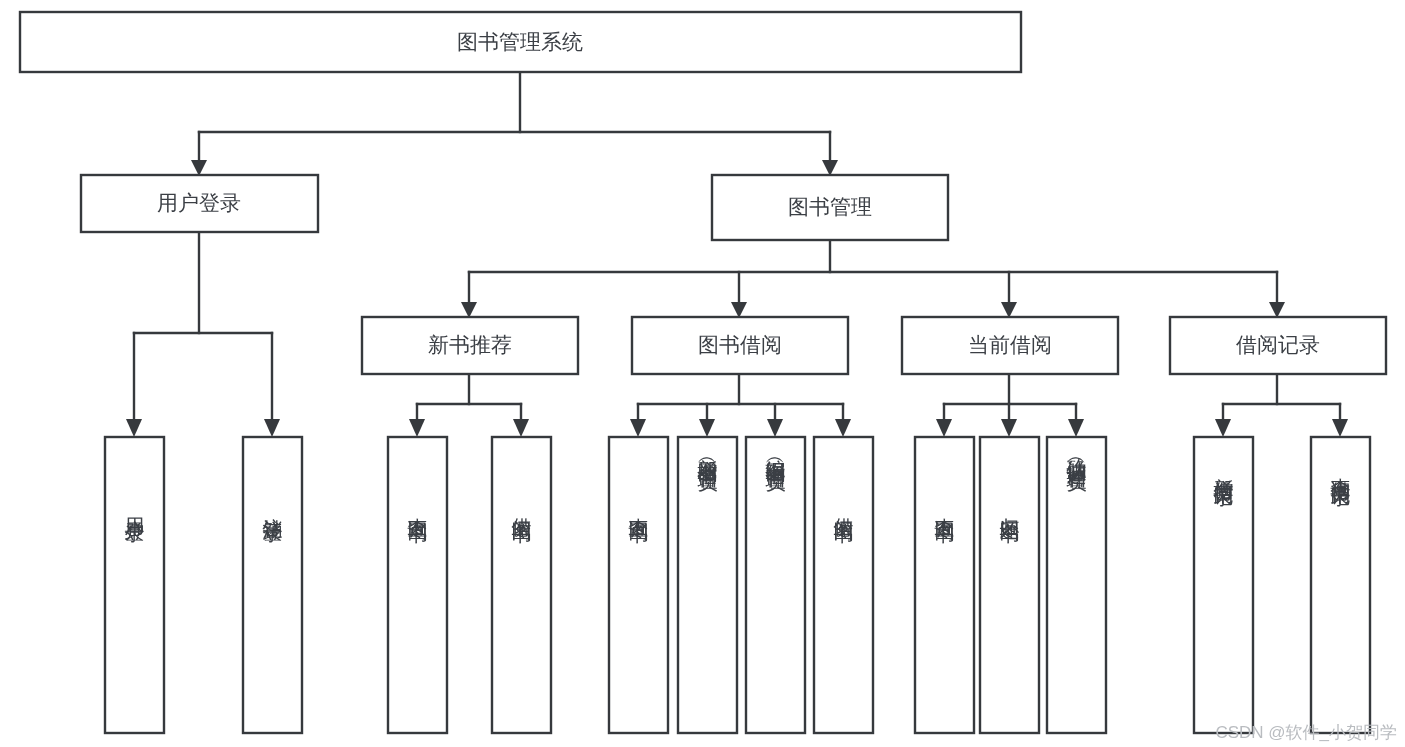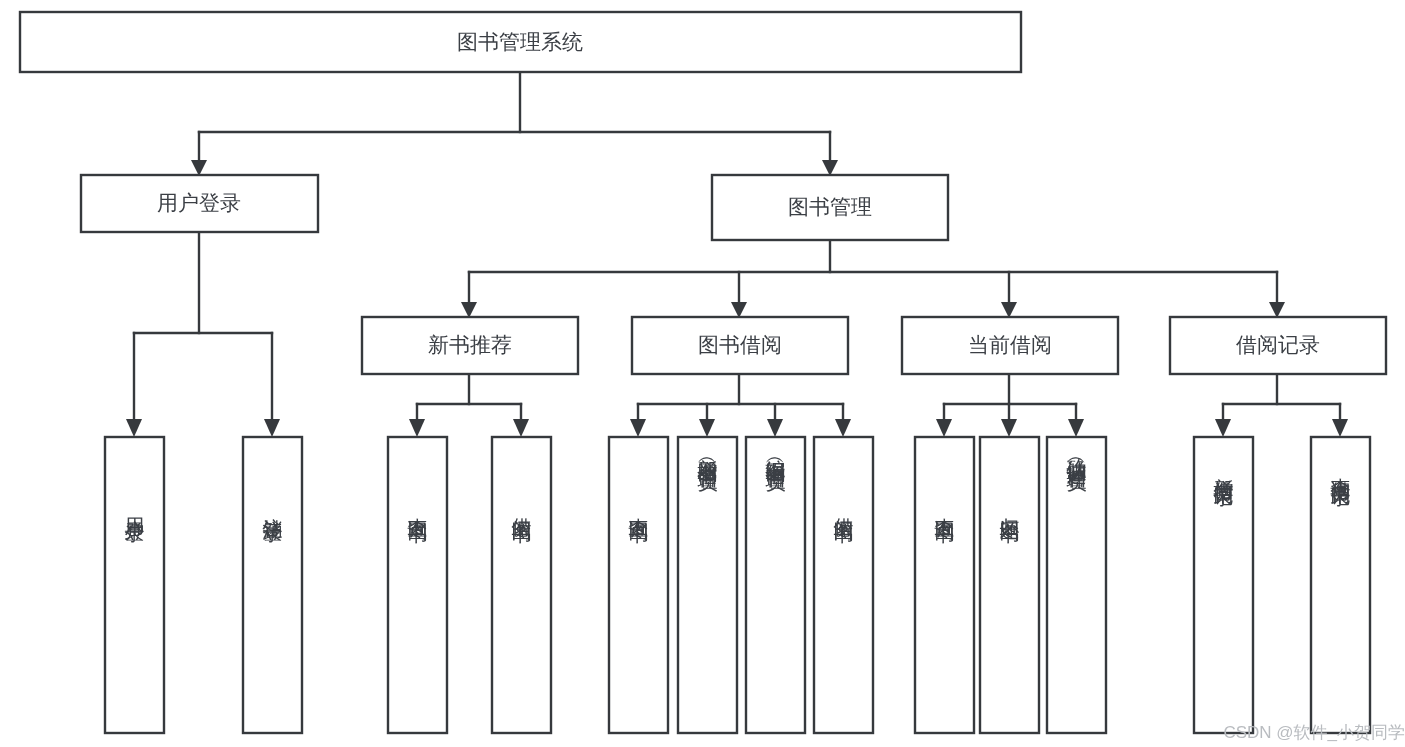--- a/index.html
+++ b/index.html
@@ -50,21 +50,21 @@
   .node-label-vertical {
     fill: #3b3f45;
     font-family: "Liberation Sans", "DejaVu Sans", sans-serif;
     font-size: 20px;
     text-anchor: middle;
     writing-mode: vertical-rl;
     letter-spacing: 2px;
   }
   .watermark {
     position: absolute;
-    right: 0;
+    right: 8px;
     bottom: 3px;
     font-family: "Liberation Sans", "DejaVu Sans", sans-serif;
     font-size: 17px;
     color: #b9bcc0;
     white-space: nowrap;
     pointer-events: none;
   }
 </style>
 </head>
 <body>

